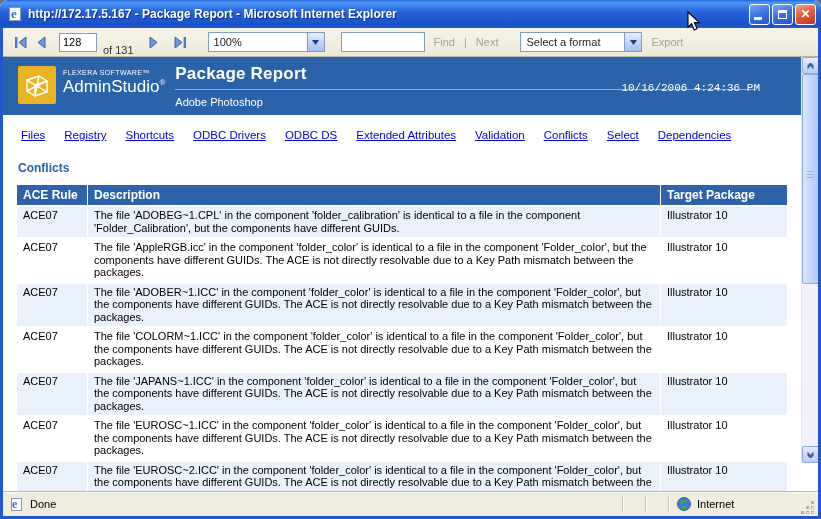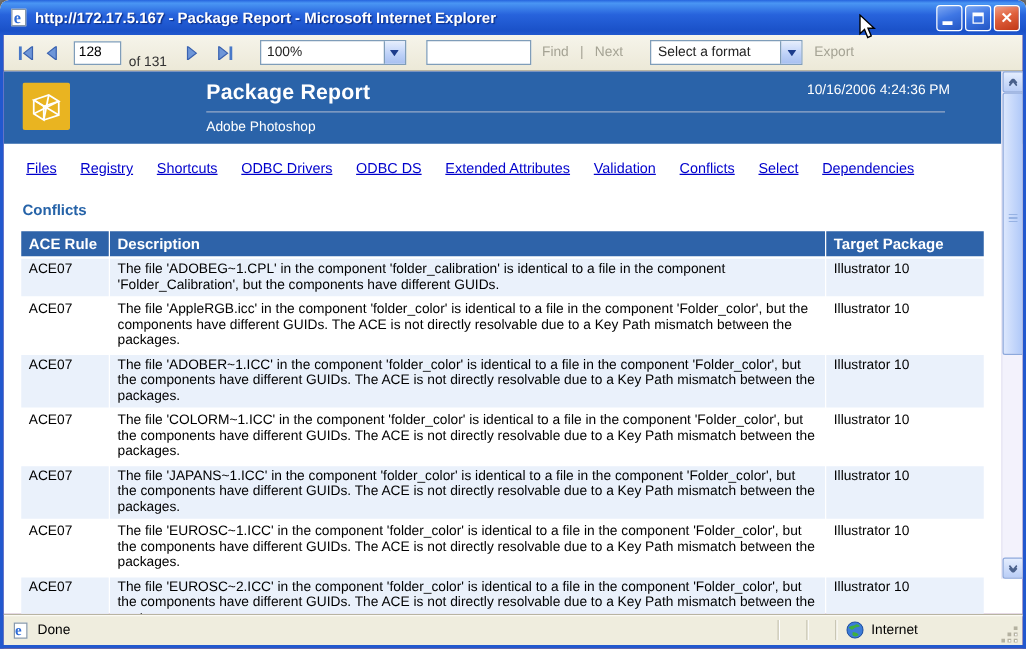--- a/index.html
+++ b/index.html
@@ -56,21 +56,21 @@
   .rpt-head { height:58px; background:#2A63A9; color:#fff; display:flex; position:relative; }
   .logo-wrap { flex:0 0 152px; display:flex; padding:9px 0 0 15px; gap:7px; }
   .brand-col { padding-top:3px; }
   .brand-top { font-size:7px; letter-spacing:.4px; white-space:nowrap; }
   .brand-name { font-size:17px; margin-top:1px; white-space:nowrap; }
   .brand-name sup { font-size:8px; }
   .head-main { flex:1; padding-top:7px; margin-left:10px; position:relative; }
   .rtitle { font-size:17px; font-weight:bold; letter-spacing:.2px; }
   .hline { height:1px; background:#97ABC9; margin:5px 62px 6px 0; }
   .rsub { font-size:11px; }
-  .rdate { position:absolute; top:9px; right:58px; font-size:11px; }
+  .rdate { position:absolute; top:25px; right:58px; font-size:11px;font-family:Liberation Mono, monospace; }
 
   .nav-row { padding:10px 0 0 18px; }
   .nav-row a, .foot-row a { color:#0000CC; font-size:11.5px; text-decoration:underline;
                             margin-right:19px; cursor:pointer; }
 
   .section-title { margin:18px 0 8px 15px; color:#2663A8; font-weight:bold; font-size:12px; }
 
   table.conflicts { margin-left:13px; width:772px; border-collapse:separate; border-spacing:1px 2px; }
   table.conflicts th { background:#2E63A9; color:#fff; text-align:left; font-size:12px;
                        font-weight:bold; padding:3px 6px; }
@@ -185,20 +185,24 @@
         <div class="logo-wrap">
           <svg width="38" height="38" viewBox="0 0 38 38">
             <rect width="38" height="38" rx="2" fill="#E9B421"></rect>
             <g fill="none" stroke="#FFFFFF" stroke-width="1.4">
               <path d="M9,14 L21,10 L29,15 L17,19 Z"></path>
               <path d="M9,14 L9,25 L17,30 L17,19"></path>
               <path d="M29,15 L29,26 L17,30"></path>
               <path d="M9,14 L29,26 M29,15 L9,25 M21,10 L17,30"></path>
             </g>
           </svg>
+          <div class="brand-col">
+            <div class="brand-top">FLEXERA SOFTWARE™</div>
+            <div class="brand-name"><span>AdminStudio</span><sup>®</sup></div>
+          </div>
         </div>
         <div class="head-main">
           <div class="rtitle">Package Report</div>
           <div class="hline"></div>
           <div class="rsub">Adobe Photoshop</div>
           <div class="rdate">10/16/2006 4:24:36 PM</div>
         </div>
       </div>
 
       <div class="nav-row"><a>Files</a><a>Registry</a><a>Shortcuts</a><a>ODBC Drivers</a><a>ODBC DS</a><a>Extended Attributes</a><a>Validation</a><a>Conflicts</a><a>Select</a><a>Dependencies</a></div>

